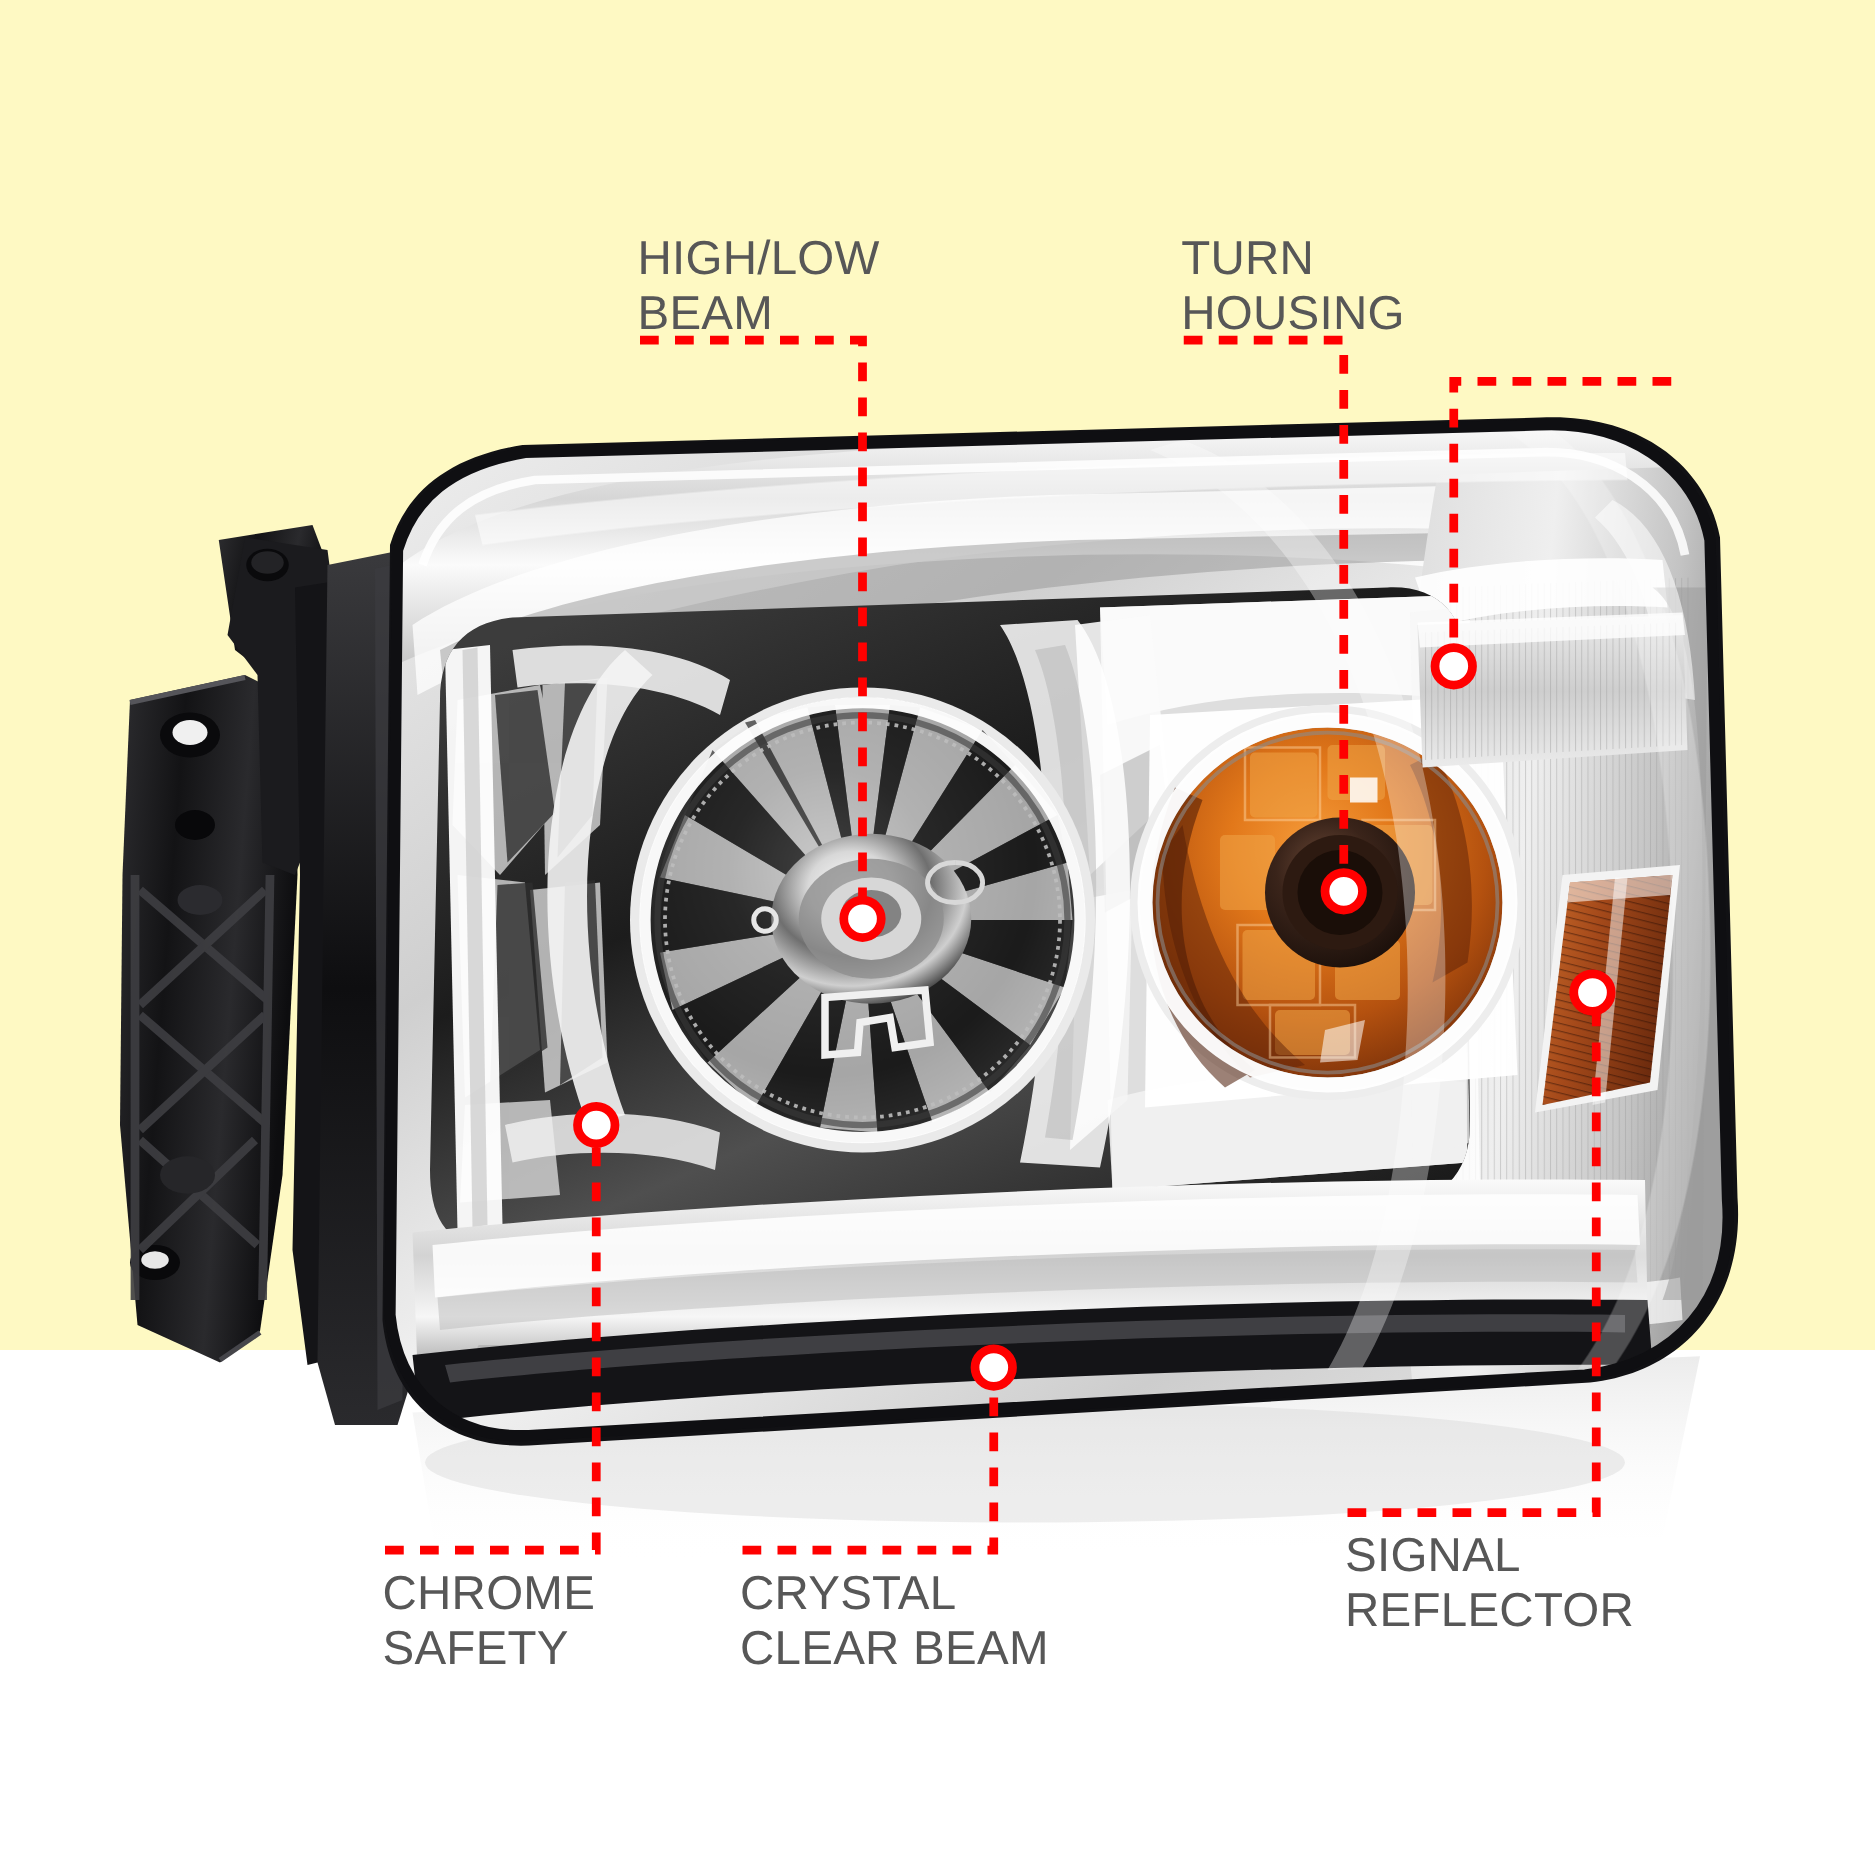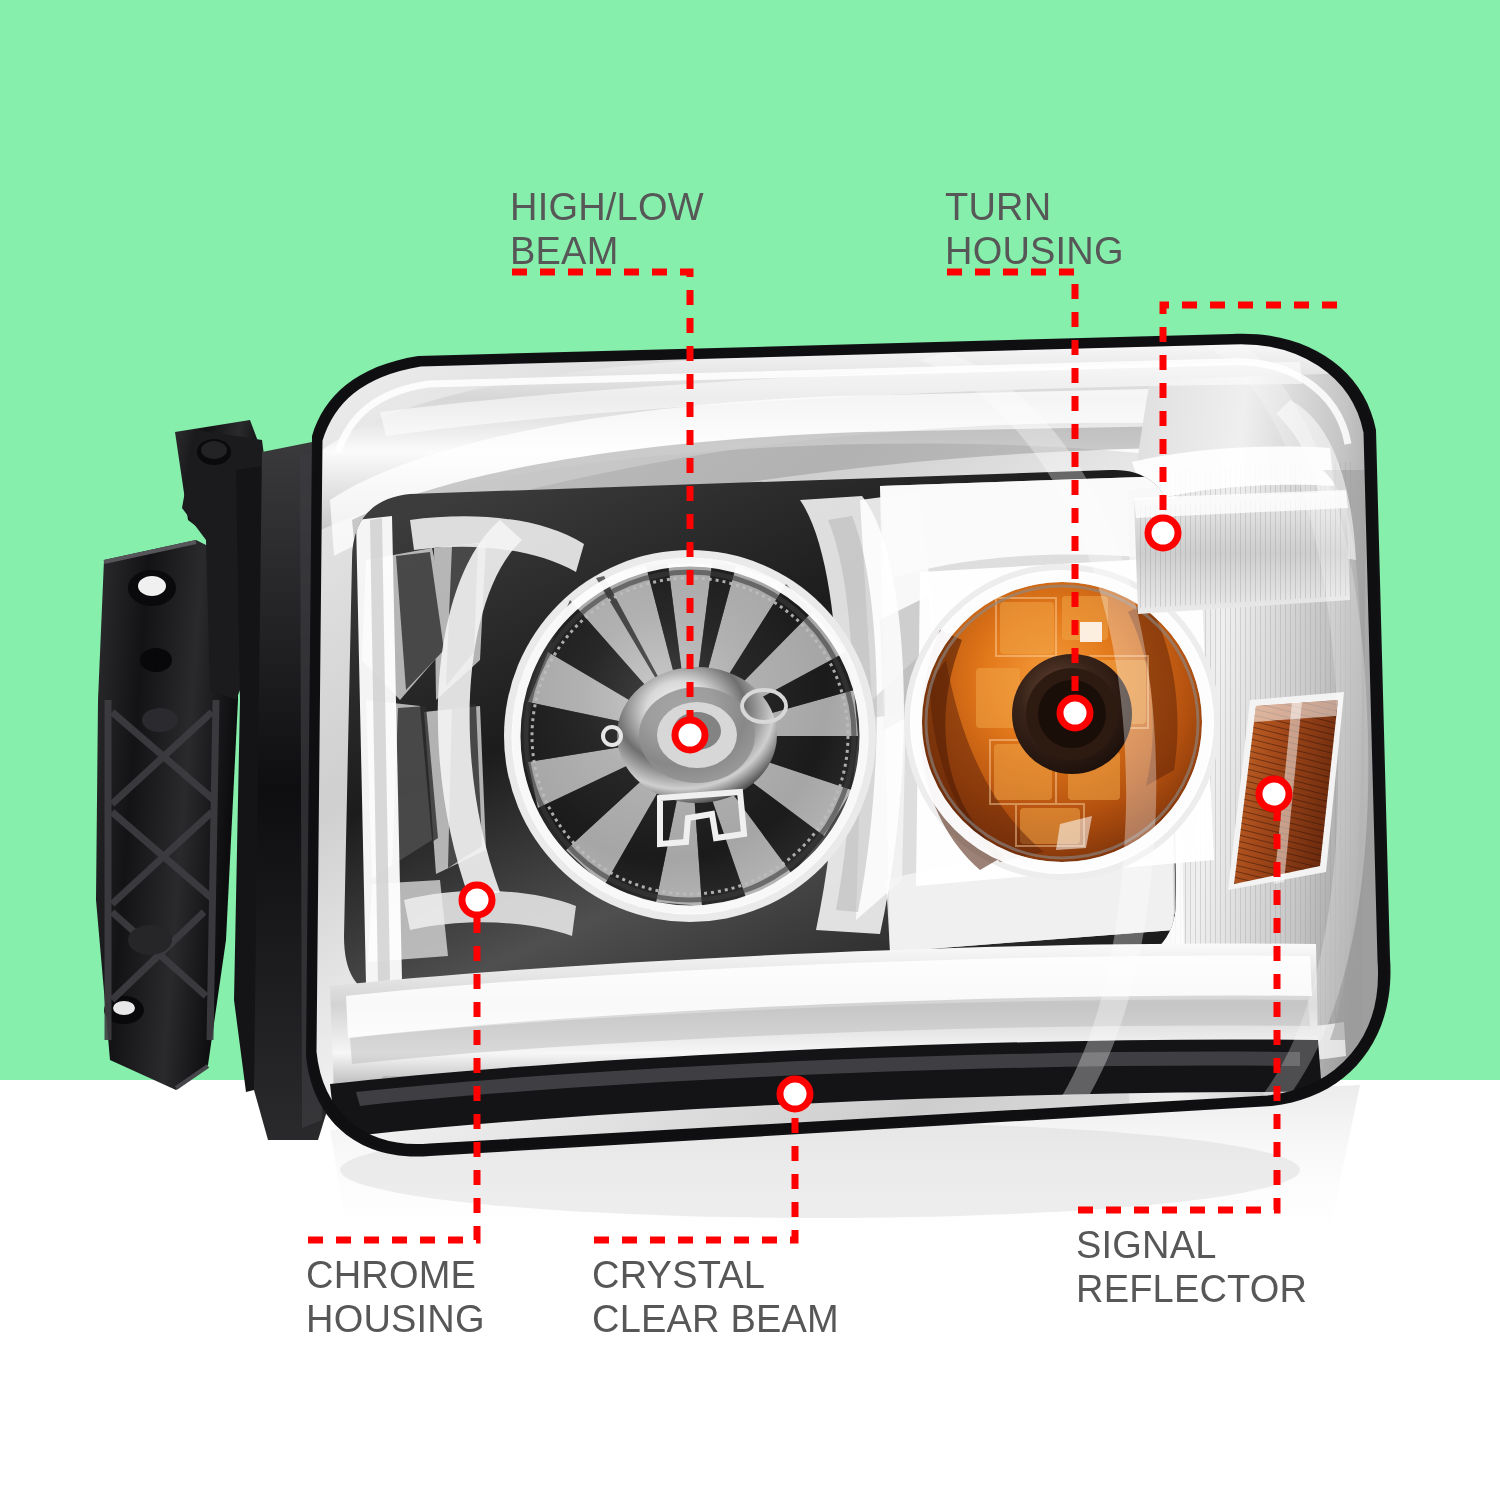--- a/index.html
+++ b/index.html
@@ -3,21 +3,21 @@
 <meta charset="utf-8">
 <title>Headlight Assembly Feature Callouts</title>
 <style>
   html,body{margin:0;padding:0;background:#ffffff;}
   body{
     width:1500px;height:1500px;
     font-family:"Liberation Sans","DejaVu Sans",sans-serif;
     overflow:hidden;
     position:relative;
   }
-  #stage{position:absolute;inset:0;width:1500px;height:1080px;background:#86efac;}
+  #stage{position:absolute;inset:0;width:1500px;height:1080px;background:#fef9c3;}
 
   
   .callout-label{
     position:absolute;
     color:#575757;
     font-size:38px;
     line-height:44px;
     font-weight:400;
     letter-spacing:0.2px;
     white-space:pre;
@@ -437,21 +437,21 @@
   </svg>
 
   <div class="callout-label" style="left:510px;top:185px;">HIGH/LOW
 BEAM</div>
 
   <div class="callout-label" style="left:945px;top:185px;">TURN
 HOUSING</div>
 
 
   <div class="callout-label" style="left:306px;top:1253px;">CHROME
-HOUSING</div>
+SAFETY</div>
 
   <div class="callout-label" style="left:592px;top:1253px;">CRYSTAL
 CLEAR BEAM</div>
 
   <div class="callout-label" style="left:1076px;top:1223px;">SIGNAL
 REFLECTOR</div>
 
 </div>
 
 </body></html>

